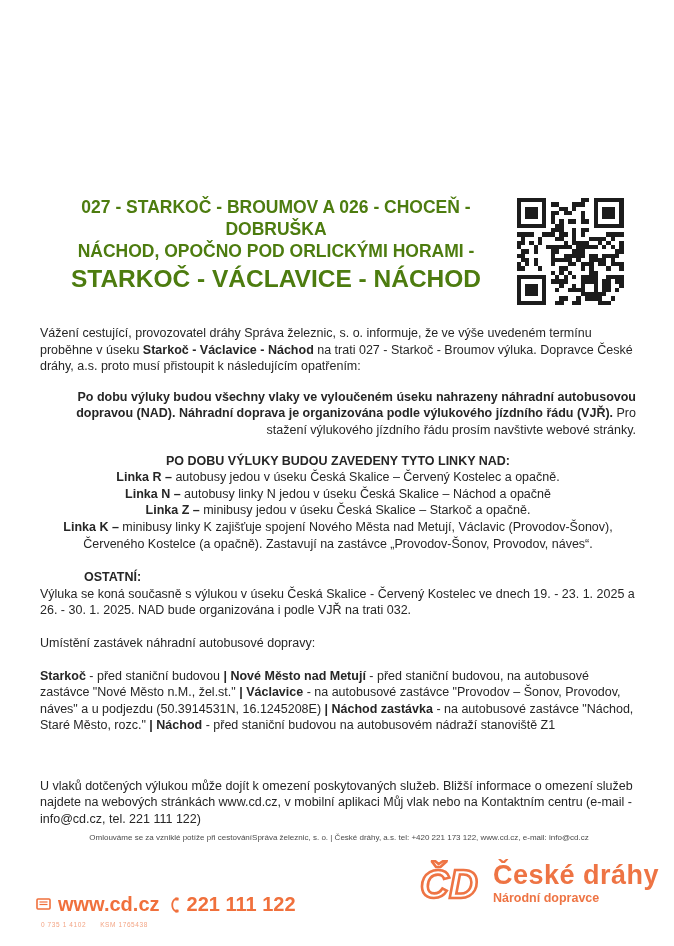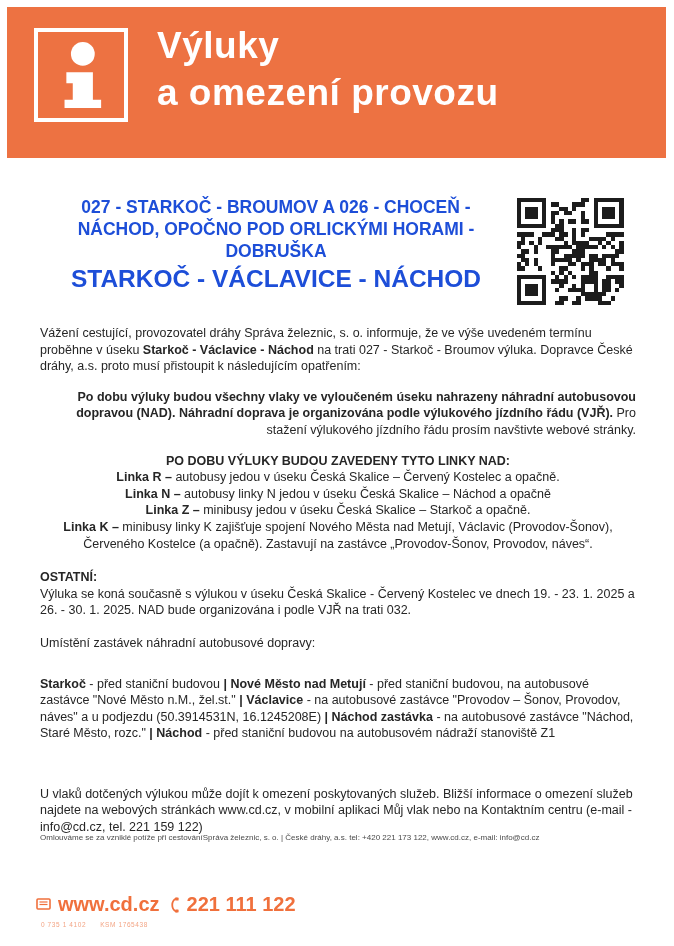--- a/index.html
+++ b/index.html
@@ -8,82 +8,70 @@
 
   
   .banner{position:absolute;left:7px;top:7px;width:659px;height:151px;background:#ED7242;}
   .info-box{position:absolute;left:27px;top:21px;width:94px;height:94px;border:4px solid #fff;box-sizing:border-box;}
   .banner-text{position:absolute;left:150px;top:15px;color:#fff;font-weight:bold;
                font-size:37px;line-height:47px;letter-spacing:0.5px;}
 
   
   .content{position:absolute;left:40px;top:196px;width:596px;}
   .title-wrap{position:relative;min-height:112px;}
-  .titles{width:472px;text-align:center;font-weight:bold;color:#1d4ed8;}
+  .titles{width:472px;text-align:center;font-weight:bold;color:#4d7c0f;}
   .routes{font-size:17.5px;line-height:22px;}
   .main-title{font-size:24.5px;line-height:30px;margin-top:2px;}
   .qr{position:absolute;left:472px;top:2px;width:116px;height:107px;}
 
   .date-line{margin-top:11px;font-size:16.5px;font-weight:bold;color:#2b2b2b;}
   .edit-char{font-weight:400;border:1px solid #d6d6d6;border-right:2px solid #8a8a8a;padding:0 2px 0 1px;}
 
   
   .body-txt{font-size:12.5px;line-height:16.6px;}
   .b{font-weight:bold;}
   p{margin:0;}
   .intro{margin-top:17px;}
   .nad{margin-top:14px;text-align:right;}
   .linky{margin-top:14px;text-align:center;}
-  .ostatni-h{margin-top:17px;font-weight:bold;}
+  .ostatni-h{margin-top:17px;font-weight:bold;margin-left:44px;}
   .ostatni-b{font-weight:normal;}
   .stops-h{margin-top:16px;font-weight:normal;}
-  .stops-b{margin-top:24px;}
+  .stops-b{margin-top:16px;}
   .closing{margin-top:44px;}
 
   
   .smallprint{position:absolute;left:40px;top:833px;width:598px;display:flex;
-              justify-content:flex-start;font-size:8px;color:#4a4a4a;}
+              justify-content:center;font-size:8px;color:#4a4a4a;}
 
   
   .web-line{position:absolute;left:36px;top:893px;display:flex;align-items:center;gap:7px;
             color:#F0703C;font-weight:bold;font-size:20px;}
   .web-line .ic{display:inline-flex;align-items:center;}
   .codes{position:absolute;left:41px;top:921px;font-size:6.5px;color:#F3A585;letter-spacing:0.6px;}
   .codes span{margin-right:14px;}
   .brand{position:absolute;left:412px;top:860px;display:flex;align-items:flex-start;}
   .brand-txt{margin-left:9px;}
   .brand-name{color:#EE7444;font-weight:bold;font-size:27px;line-height:30px;letter-spacing:0.5px;}
   .brand-tag{color:#EE7444;font-weight:bold;font-size:12.5px;margin-top:1px;}
 </style>
 </head>
 <body>
 
 <div class="page">
 
-  <div class="banner">
-    <div class="info-box">
-      <svg viewBox="0 0 94 94" width="86" height="86">
-        <circle cx="49" cy="24" r="13" fill="#fff"></circle>
-        <path d="M60 44 v30 h9 v9 H29 v-9 h9 V56 h-7 V44 z" fill="#fff"></path>
-      </svg>
-    </div>
-    <div class="banner-text">
-      <div>Výluky</div>
-      <div>a omezení provozu</div>
-    </div>
-  </div>
 
   <div class="content">
 
     <div class="title-wrap">
       <div class="titles">
         <div class="routes">
           <div>027 - STARKOČ - BROUMOV A 026 - CHOCEŇ -</div>
+          <div>DOBRUŠKA</div>
           <div>NÁCHOD, OPOČNO POD ORLICKÝMI HORAMI -</div>
-          <div>DOBRUŠKA</div>
         </div>
         <div class="main-title">STARKOČ - VÁCLAVICE - NÁCHOD</div>
       </div>
       <div class="qr">
         <svg id="qr-svg" viewBox="0 0 25 25" width="116" height="107" shape-rendering="crispEdges">
             <rect x="0" y="0" width="25" height="25" fill="#fff"></rect>
             <rect x="15" y="0" width="1" height="1" fill="#1c1c1c"></rect>
             <rect x="16" y="0" width="1" height="1" fill="#1c1c1c"></rect>
             <rect x="8" y="1" width="1" height="1" fill="#1c1c1c"></rect>
             <rect x="9" y="1" width="1" height="1" fill="#1c1c1c"></rect>
@@ -318,21 +306,21 @@
       <div><span class="b">Linka Z –</span><span> minibusy jedou v úseku Česká Skalice – Starkoč a opačně.</span></div>
       <div><span class="b">Linka K –</span><span> minibusy linky K zajišťuje spojení Nového Města nad Metují, Václavic (Provodov-Šonov), Červeného Kostelce (a opačně). Zastavují na zastávce „Provodov-Šonov, Provodov, náves“.</span></div>
     </div>
 
     <div class="body-txt ostatni-h">OSTATNÍ:</div>
     <p class="body-txt ostatni-b">Výluka se koná současně s výlukou v úseku Česká Skalice - Červený Kostelec ve dnech 19. - 23. 1. 2025 a 26. - 30. 1. 2025. NAD bude organizována i podle VJŘ na trati 032.</p>
 
     <div class="body-txt stops-h">Umístění zastávek náhradní autobusové dopravy:</div>
     <p class="body-txt stops-b"><span class="b">Starkoč</span><span> - před staniční budovou </span><span class="b">| Nové Město nad Metují</span><span> - před staniční budovou, na autobusové zastávce "Nové Město n.M., žel.st." </span><span class="b">| Václavice</span><span> - na autobusové zastávce "Provodov – Šonov, Provodov, náves" a u podjezdu (50.3914531N, 16.1245208E) </span><span class="b">| Náchod zastávka</span><span> - na autobusové zastávce "Náchod, Staré Město, rozc." </span><span class="b">| Náchod</span><span> - před staniční budovou na autobusovém nádraží stanoviště Z1</span></p>
 
-    <p class="body-txt closing">U vlaků dotčených výlukou může dojít k omezení poskytovaných služeb. Bližší informace o omezení služeb najdete na webových stránkách www.cd.cz, v mobilní aplikaci Můj vlak nebo na Kontaktním centru (e-mail - info@cd.cz, tel. 221 159 122)</p>
+    <p class="body-txt closing">U vlaků dotčených výlukou může dojít k omezení poskytovaných služeb. Bližší informace o omezení služeb najdete na webových stránkách www.cd.cz, v mobilní aplikaci Můj vlak nebo na Kontaktním centru (e-mail - info@cd.cz, tel. 221 111 122)</p>
   </div>
 
   <div class="smallprint">
     <span>Omlouváme se za vzniklé potíže při cestování</span>
     <span>Správa železnic, s. o. | České dráhy, a.s. tel: +420 221 173 122, www.cd.cz, e-mail: info@cd.cz</span>
   </div>
 
   <div class="web-line">
     <span class="ic">
       <svg width="15" height="14" viewBox="0 0 15 14">
@@ -348,14 +336,23 @@
           <rect x="8.2" y="0.6" width="3.4" height="3" rx="0.6" fill="#F0703C"></rect>
           <rect x="8.2" y="12.4" width="3.4" height="3" rx="0.6" fill="#F0703C"></rect>
         </svg>
     </span>
     <span>221 111 122</span>
   </div>
   <div class="codes">
     <span>0 735 1 4102</span><span>KSM 1765438</span>
   </div>
 
+  <div class="brand">
+    <svg width="72" height="50" viewBox="0 0 72 50">
+      <text x="8" y="38" font-family="Liberation Sans, sans-serif" font-weight="bold" font-style="italic" font-size="40" fill="none" stroke="#EE7444" stroke-width="2.6">ČD</text>
+    </svg>
+    <div class="brand-txt">
+      <div class="brand-name">České dráhy</div>
+      <div class="brand-tag">Národní dopravce</div>
+    </div>
+  </div>
 
 </div>
 
 </body></html>

